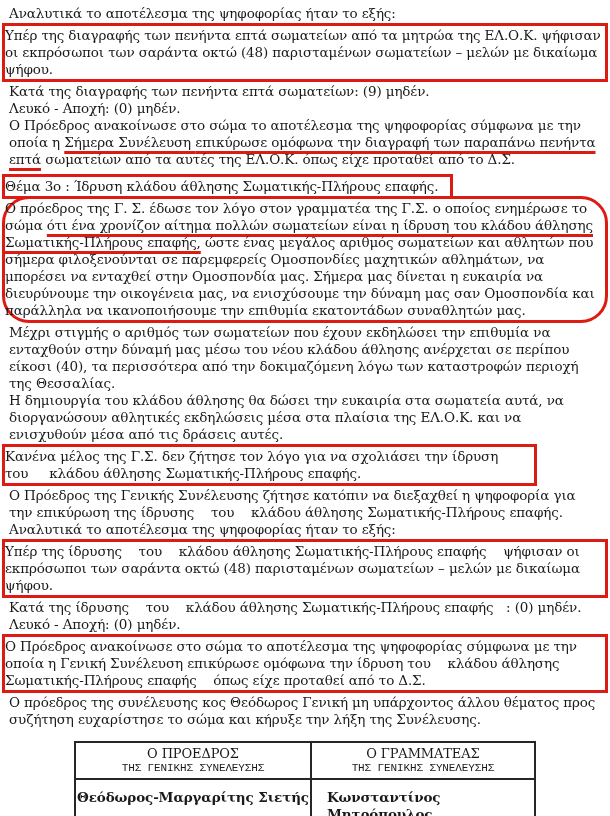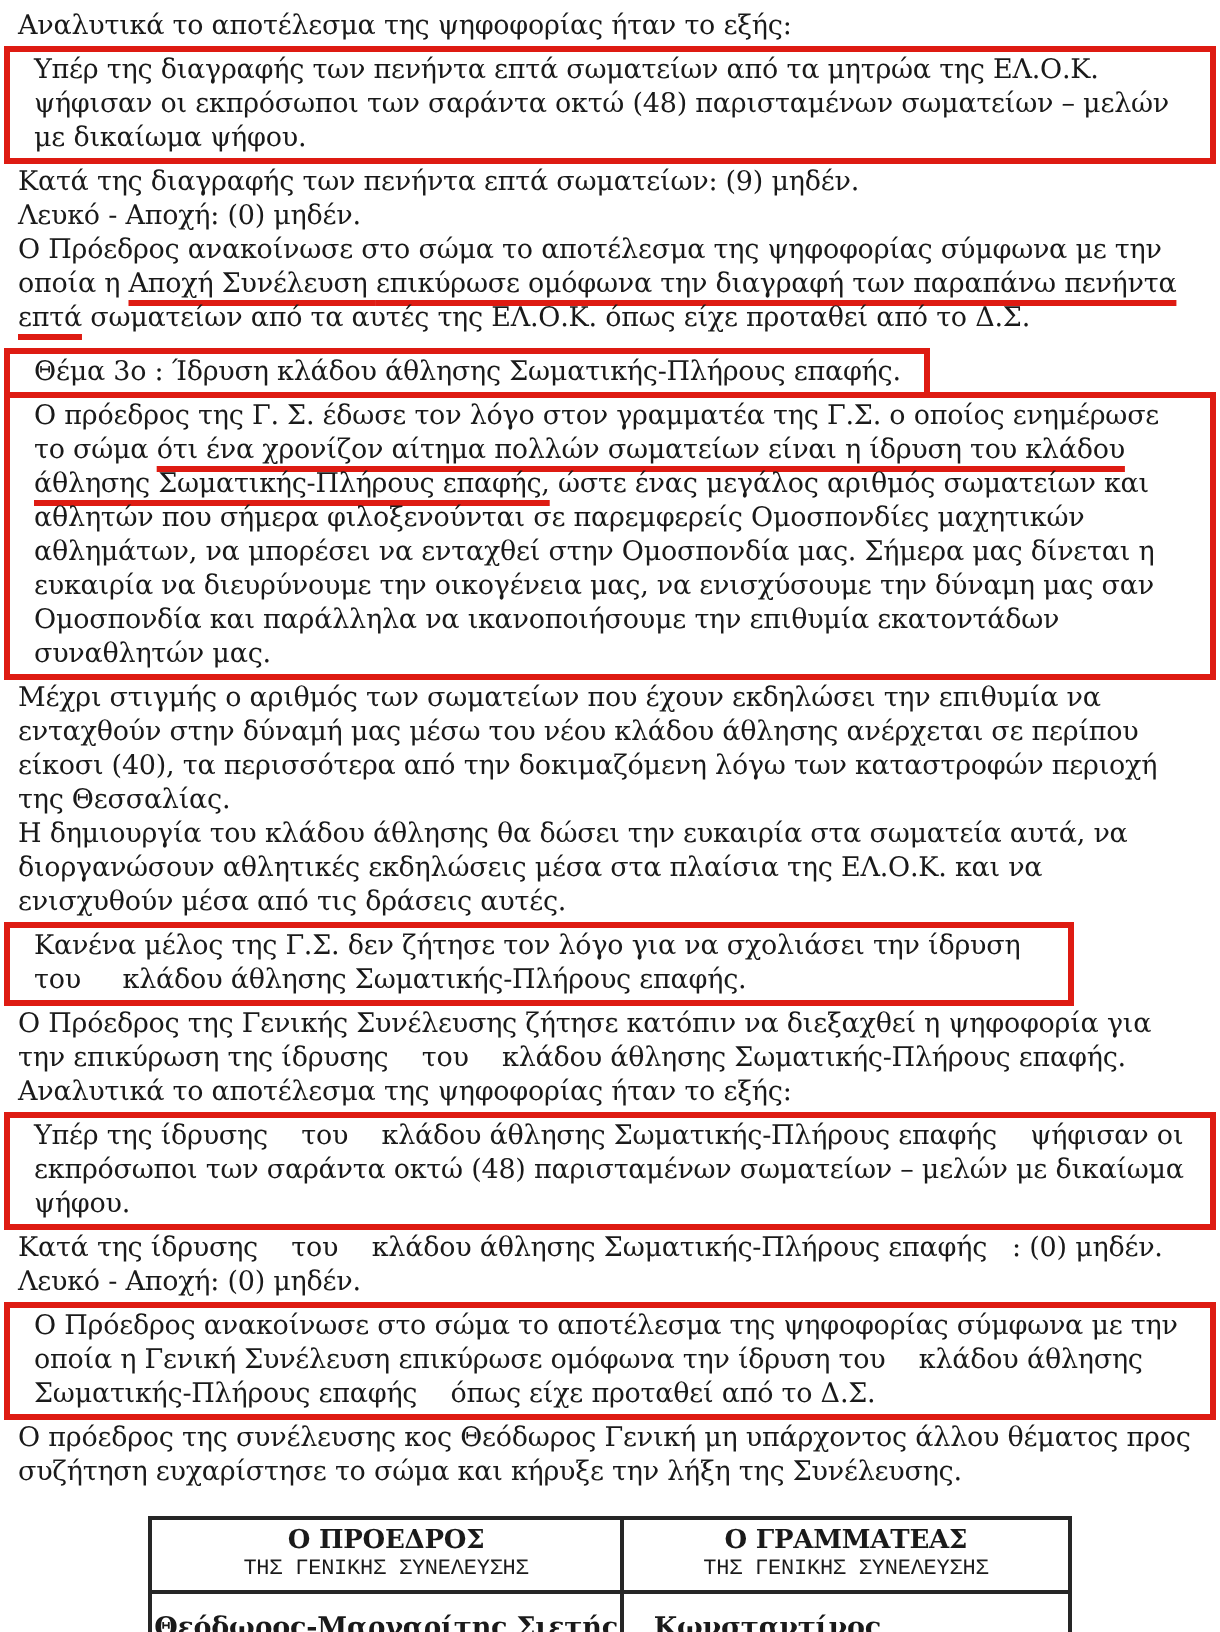--- a/index.html
+++ b/index.html
@@ -15,51 +15,51 @@
   .b{font-weight:normal;}
   .u{
     text-decoration:underline;
     text-decoration-color:var(--red);
     text-decoration-thickness:2.5px;
     text-underline-offset:3.5px;
   }
   .redbox{
     border:3px solid var(--red);
     margin:1px -7px;
-    padding:1px 12px;
+    padding:1px 0;
   }
   .fit{ width:fit-content; padding-right:12px; margin-bottom:0; }
-  .para-after-heading{ margin-top:-3px; }
+  .para-after-heading{ margin-top:-3px;border-radius:27px; }
   .narrow{ margin-right:64px; }
   .gap{ height:5px; }
 
   table.sigtable{
     border-collapse:collapse;
     margin:13px auto 0 auto;
   }
   table.sigtable td{
     border:2px solid var(--tableline);
   }
   .cell-head{ width:218px; text-align:center; padding:3px 2px 2px 2px; }
-  .sig-title{ font-weight:bold; font-size:13px; line-height:15px; display:block; }
+  .sig-title{ font-weight:normal; font-size:13px; line-height:15px; display:block; }
   .sig-sub{ font-size:11px; line-height:15px; display:block;font-family:Liberation Mono, monospace; }
   .cell-name{ height:46px; vertical-align:top; padding-top:9px; font-weight:bold; font-size:13.5px; }
   .name-left{ text-align:center; white-space:nowrap; }
   .name-right-inner{ max-width:140px; margin-left:14px; line-height:17px; }
 </style>
 </head>
 <body>
 
 <p><span class="b">Αναλυτικά το αποτέλεσμα της ψηφοφορίας ήταν το εξής:</span></p>
 
 <div class="redbox"><span class="b">Υπέρ</span><span> της διαγραφής των πενήντα επτά σωματείων από τα μητρώα της ΕΛ.Ο.Κ. ψήφισαν οι εκπρόσωποι των σαράντα οκτώ (48) παρισταμένων σωματείων – μελών με δικαίωμα ψήφου.</span></div>
 
 <p><span class="b">Κατά</span><span> της διαγραφής των πενήντα επτά σωματείων: (9) μηδέν.</span></p>
 <p><span class="b">Λευκό - Αποχή:</span><span> (0) μηδέν.</span></p>
-<p><span>Ο Πρόεδρος ανακοίνωσε στο σώμα το αποτέλεσμα της ψηφοφορίας σύμφωνα με την οποία η </span><span class="u">Αποχή Συνέλευση </span><span class="b u">επικύρωσε ομόφωνα την διαγραφή των παραπάνω πενήντα επτά</span><span> </span><span class="b">σωματείων από τα αυτές της ΕΛ.Ο.Κ.</span><span> όπως είχε προταθεί από το Δ.Σ.</span></p>
+<p><span>Ο Πρόεδρος ανακοίνωσε στο σώμα το αποτέλεσμα της ψηφοφορίας σύμφωνα με την οποία η </span><span class="u">Σήμερα Συνέλευση </span><span class="b u">επικύρωσε ομόφωνα την διαγραφή των παραπάνω πενήντα επτά</span><span> </span><span class="b">σωματείων από τα αυτές της ΕΛ.Ο.Κ.</span><span> όπως είχε προταθεί από το Δ.Σ.</span></p>
 
 <div class="gap"></div>
 
 <div class="redbox fit"><span class="b">Θέμα 3ο : Ίδρυση κλάδου άθλησης Σωματικής-Πλήρους επαφής.</span></div>
 <div class="redbox para-after-heading"><span>Ο πρόεδρος της Γ. Σ. έδωσε τον λόγο στον γραμματέα της Γ.Σ. ο οποίος ενημέρωσε το σώμα </span><span class="u">ότι ένα χρονίζον αίτημα πολλών σωματείων είναι η ίδρυση του κλάδου άθλησης Σωματικής-Πλήρους επαφής,</span><span> ώστε ένας μεγάλος αριθμός σωματείων και αθλητών που σήμερα φιλοξενούνται σε παρεμφερείς Ομοσπονδίες μαχητικών αθλημάτων, να μπορέσει να ενταχθεί στην Ομοσπονδία μας. Σήμερα μας δίνεται η ευκαιρία να διευρύνουμε την οικογένεια μας, να ενισχύσουμε την δύναμη μας σαν Ομοσπονδία και παράλληλα να ικανοποιήσουμε την επιθυμία εκατοντάδων συναθλητών μας.</span></div>
 
 <p><span>Μέχρι στιγμής ο αριθμός των σωματείων που έχουν εκδηλώσει την επιθυμία να ενταχθούν στην δύναμή μας μέσω του νέου κλάδου άθλησης ανέρχεται σε περίπου είκοσι (40), τα περισσότερα από την δοκιμαζόμενη λόγω των καταστροφών περιοχή της Θεσσαλίας.</span></p>
 <p><span>Η δημιουργία του κλάδου άθλησης θα δώσει την ευκαιρία στα σωματεία αυτά, να διοργανώσουν αθλητικές εκδηλώσεις μέσα στα πλαίσια της ΕΛ.Ο.Κ. και να ενισχυθούν μέσα από τις δράσεις αυτές.</span></p>
 
 <div class="redbox narrow"><span>Κανένα μέλος της Γ.Σ. δεν ζήτησε τον λόγο για να σχολιάσει την ίδρυση του&nbsp;&nbsp;&nbsp;&nbsp; κλάδου άθλησης Σωματικής-Πλήρους επαφής.</span></div>

